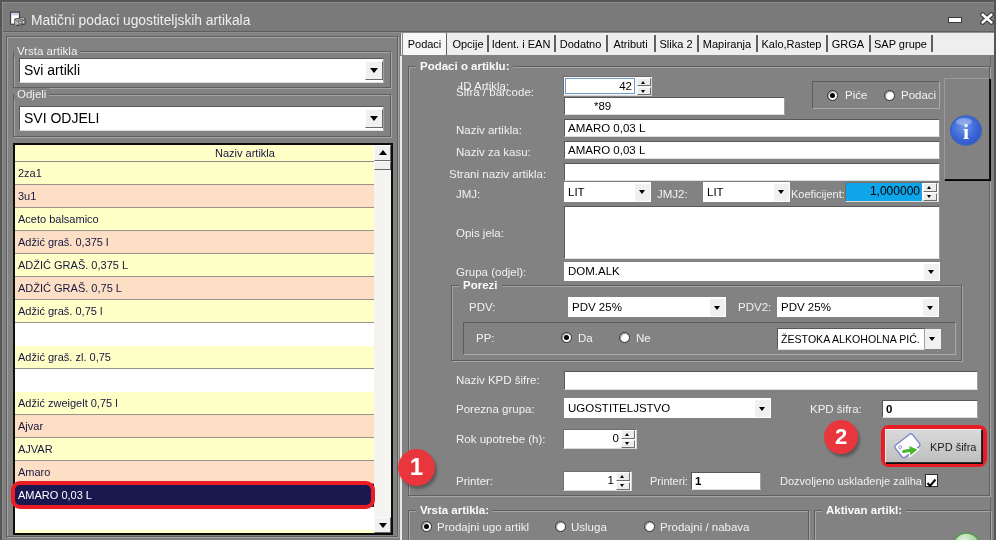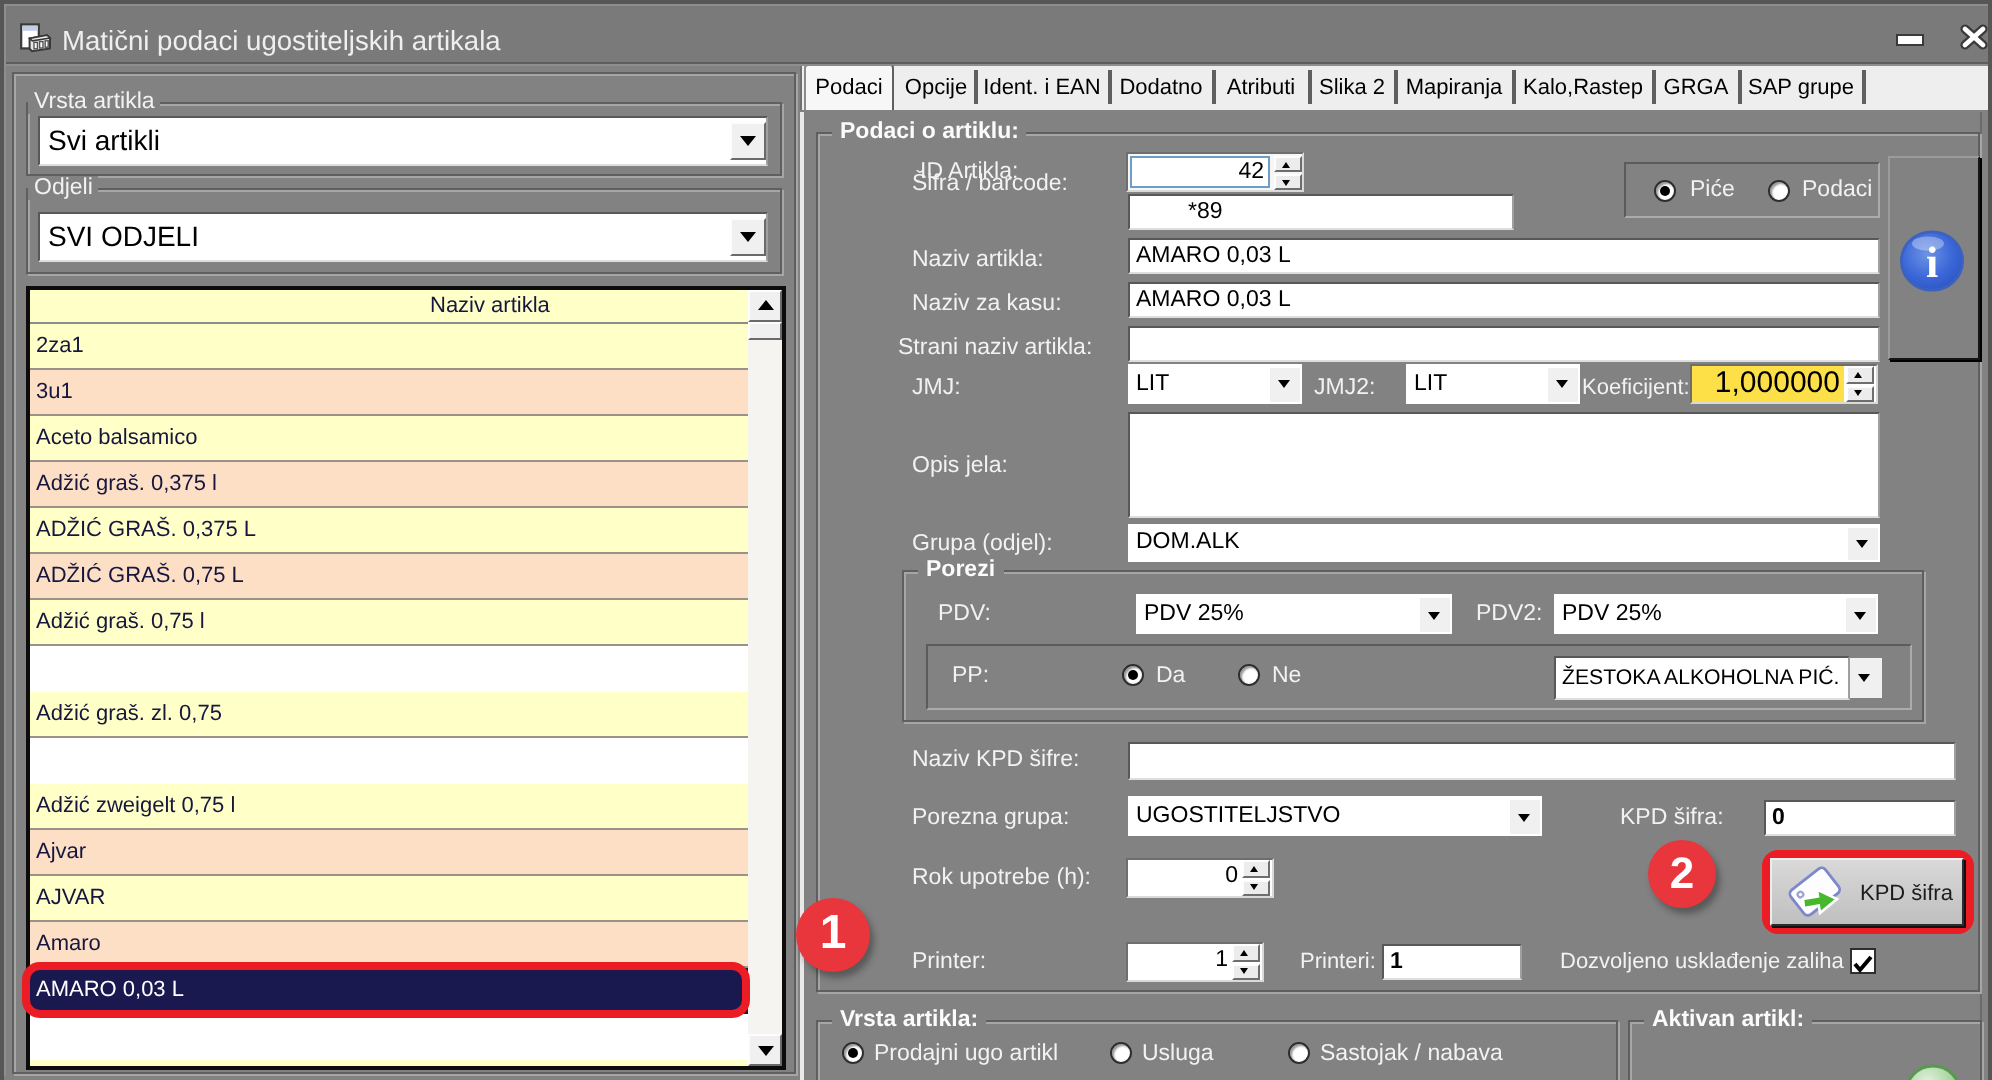--- a/index.html
+++ b/index.html
@@ -141,42 +141,42 @@
 <div class="lbl" style="left:460px;top:80px;">ID Artikla:</div>
 <div class="abs" style="left:563px;top:76px;width:89px;height:20px;background:#f6f6f6;border:1px solid;border-color:#6e6e6e #d9d9d9 #d9d9d9 #6e6e6e;">
   <div class="abs" style="left:1px;top:1px;width:70px;height:16px;background:#fff;border:1px solid #6f9cc6;color:#000;font-size:11.5px;line-height:15px;text-align:right;padding-right:2px;">42</div>
   <div class="abs" style="left:73px;top:1px;width:14px;height:8px;background:#ececec;border:1px solid;border-color:#fdfdfd #6e6e6e #6e6e6e #fdfdfd;"></div>
   <div class="abs" style="left:73px;top:10px;width:14px;height:8px;background:#ececec;border:1px solid;border-color:#fdfdfd #6e6e6e #6e6e6e #fdfdfd;"></div>
   <div class="tri-u-s" style="left:77px;top:3.5px;border-left-width:2.5px;border-right-width:2.5px;border-bottom-width:3px;"></div>
   <div class="tri-d-s" style="left:77px;top:13px;border-left-width:2.5px;border-right-width:2.5px;border-top-width:3px;"></div>
 </div>
 
 <div class="lbl" style="left:456px;top:86px;">Šifra / barcode:</div>
-<div class="inp" style="left:564px;top:97px;width:193px;height:18px;padding-left:29px;">*89</div>
+<div class="inp" style="left:564px;top:97px;width:221px;height:18px;padding-left:29px;">*89</div>
 
 <div class="lbl" style="left:456px;top:124px;">Naziv artikla:</div>
 <div class="inp" style="left:564px;top:119px;width:376px;height:18px;">AMARO 0,03 L</div>
 
 <div class="lbl" style="left:456px;top:146px;">Naziv za kasu:</div>
 <div class="inp" style="left:564px;top:141px;width:376px;height:18px;">AMARO 0,03 L</div>
 
 <div class="lbl" style="left:449px;top:168px;">Strani naziv artikla:</div>
 <div class="inp" style="left:564px;top:163px;width:376px;height:18px;"></div>
 
 <div class="lbl" style="left:456px;top:188px;">JMJ:</div>
 <div class="cbo" style="left:564px;top:182px;width:87px;height:20px;line-height:20px;">LIT</div>
 <div class="combo-btn" style="left:635px;top:183.5px;width:15px;height:17px;"></div>
 <div class="tri-d" style="left:639px;top:190px;border-left-width:3.5px;border-right-width:3.5px;border-top-width:4px;"></div>
 <div class="lbl" style="left:657px;top:188px;">JMJ2:</div>
 <div class="cbo" style="left:703px;top:182px;width:87px;height:20px;line-height:20px;">LIT</div>
 <div class="combo-btn" style="left:774px;top:183.5px;width:15px;height:17px;"></div>
 <div class="tri-d" style="left:778px;top:190px;border-left-width:3.5px;border-right-width:3.5px;border-top-width:4px;"></div>
 <div class="lbl" style="left:791px;top:188px;font-size:11px;">Koeficijent:</div>
 <div class="abs" style="left:845px;top:182px;width:94px;height:20px;background:#fff;border:1px solid;border-color:#6e6e6e #d9d9d9 #d9d9d9 #6e6e6e;">
-  <div class="abs" style="left:0;top:0;width:76px;height:18px;background:#fde047;color:#000;font-size:15px;line-height:17px;text-align:right;padding-right:2px;">1,000000</div>
+  <div class="abs" style="left:0;top:0;width:76px;height:18px;background:#0ea5e9;color:#000;font-size:12px;line-height:17px;text-align:right;padding-right:2px;">1,000000</div>
   <div class="abs" style="left:77px;top:0px;width:14px;height:8.5px;background:#ececec;border:1px solid;border-color:#fdfdfd #6e6e6e #6e6e6e #fdfdfd;"></div>
   <div class="abs" style="left:77px;top:9.5px;width:14px;height:8.5px;background:#ececec;border:1px solid;border-color:#fdfdfd #6e6e6e #6e6e6e #fdfdfd;"></div>
   <div class="tri-u-s" style="left:81px;top:2.5px;"></div>
   <div class="tri-d-s" style="left:81px;top:12px;"></div>
 </div>
 
 <div class="sunken" style="left:812px;top:81px;width:128px;height:28px;">
   <div class="radio sel" style="left:14px;top:8px;"></div>
   <div class="lbl" style="left:32px;top:7px;">Piće</div>
   <div class="radio" style="left:71px;top:8px;"></div>
@@ -282,21 +282,21 @@
 <div class="redc" style="left:398px;top:449px;width:37px;height:37px;font-size:24px;line-height:36px;">1</div>
 
 <div class="fs" style="left:408px;top:510px;width:401px;height:36px;">
   <span class="leg legb">Vrsta artikla:</span>
 </div>
 <div class="radio sel" style="left:421px;top:521px;"></div>
 <div class="lbl" style="left:437px;top:521px;">Prodajni ugo artikl</div>
 <div class="radio" style="left:555px;top:521px;"></div>
 <div class="lbl" style="left:571px;top:521px;">Usluga</div>
 <div class="radio" style="left:644px;top:521px;"></div>
-<div class="lbl" style="left:660px;top:521px;">Sastojak / nabava</div>
+<div class="lbl" style="left:660px;top:521px;">Prodajni / nabava</div>
 
 <div class="fs" style="left:814px;top:510px;width:177px;height:36px;">
   <span class="leg legb">Aktivan artikl:</span>
 </div>
 <svg class="abs" style="left:952px;top:532px;" width="29" height="29" viewBox="0 0 29 29">
   <defs>
     <radialGradient id="gg" cx="40%" cy="30%" r="75%">
       <stop offset="0%" stop-color="#e2f2de"></stop>
       <stop offset="60%" stop-color="#a8d49e"></stop>
       <stop offset="100%" stop-color="#77b56b"></stop>

